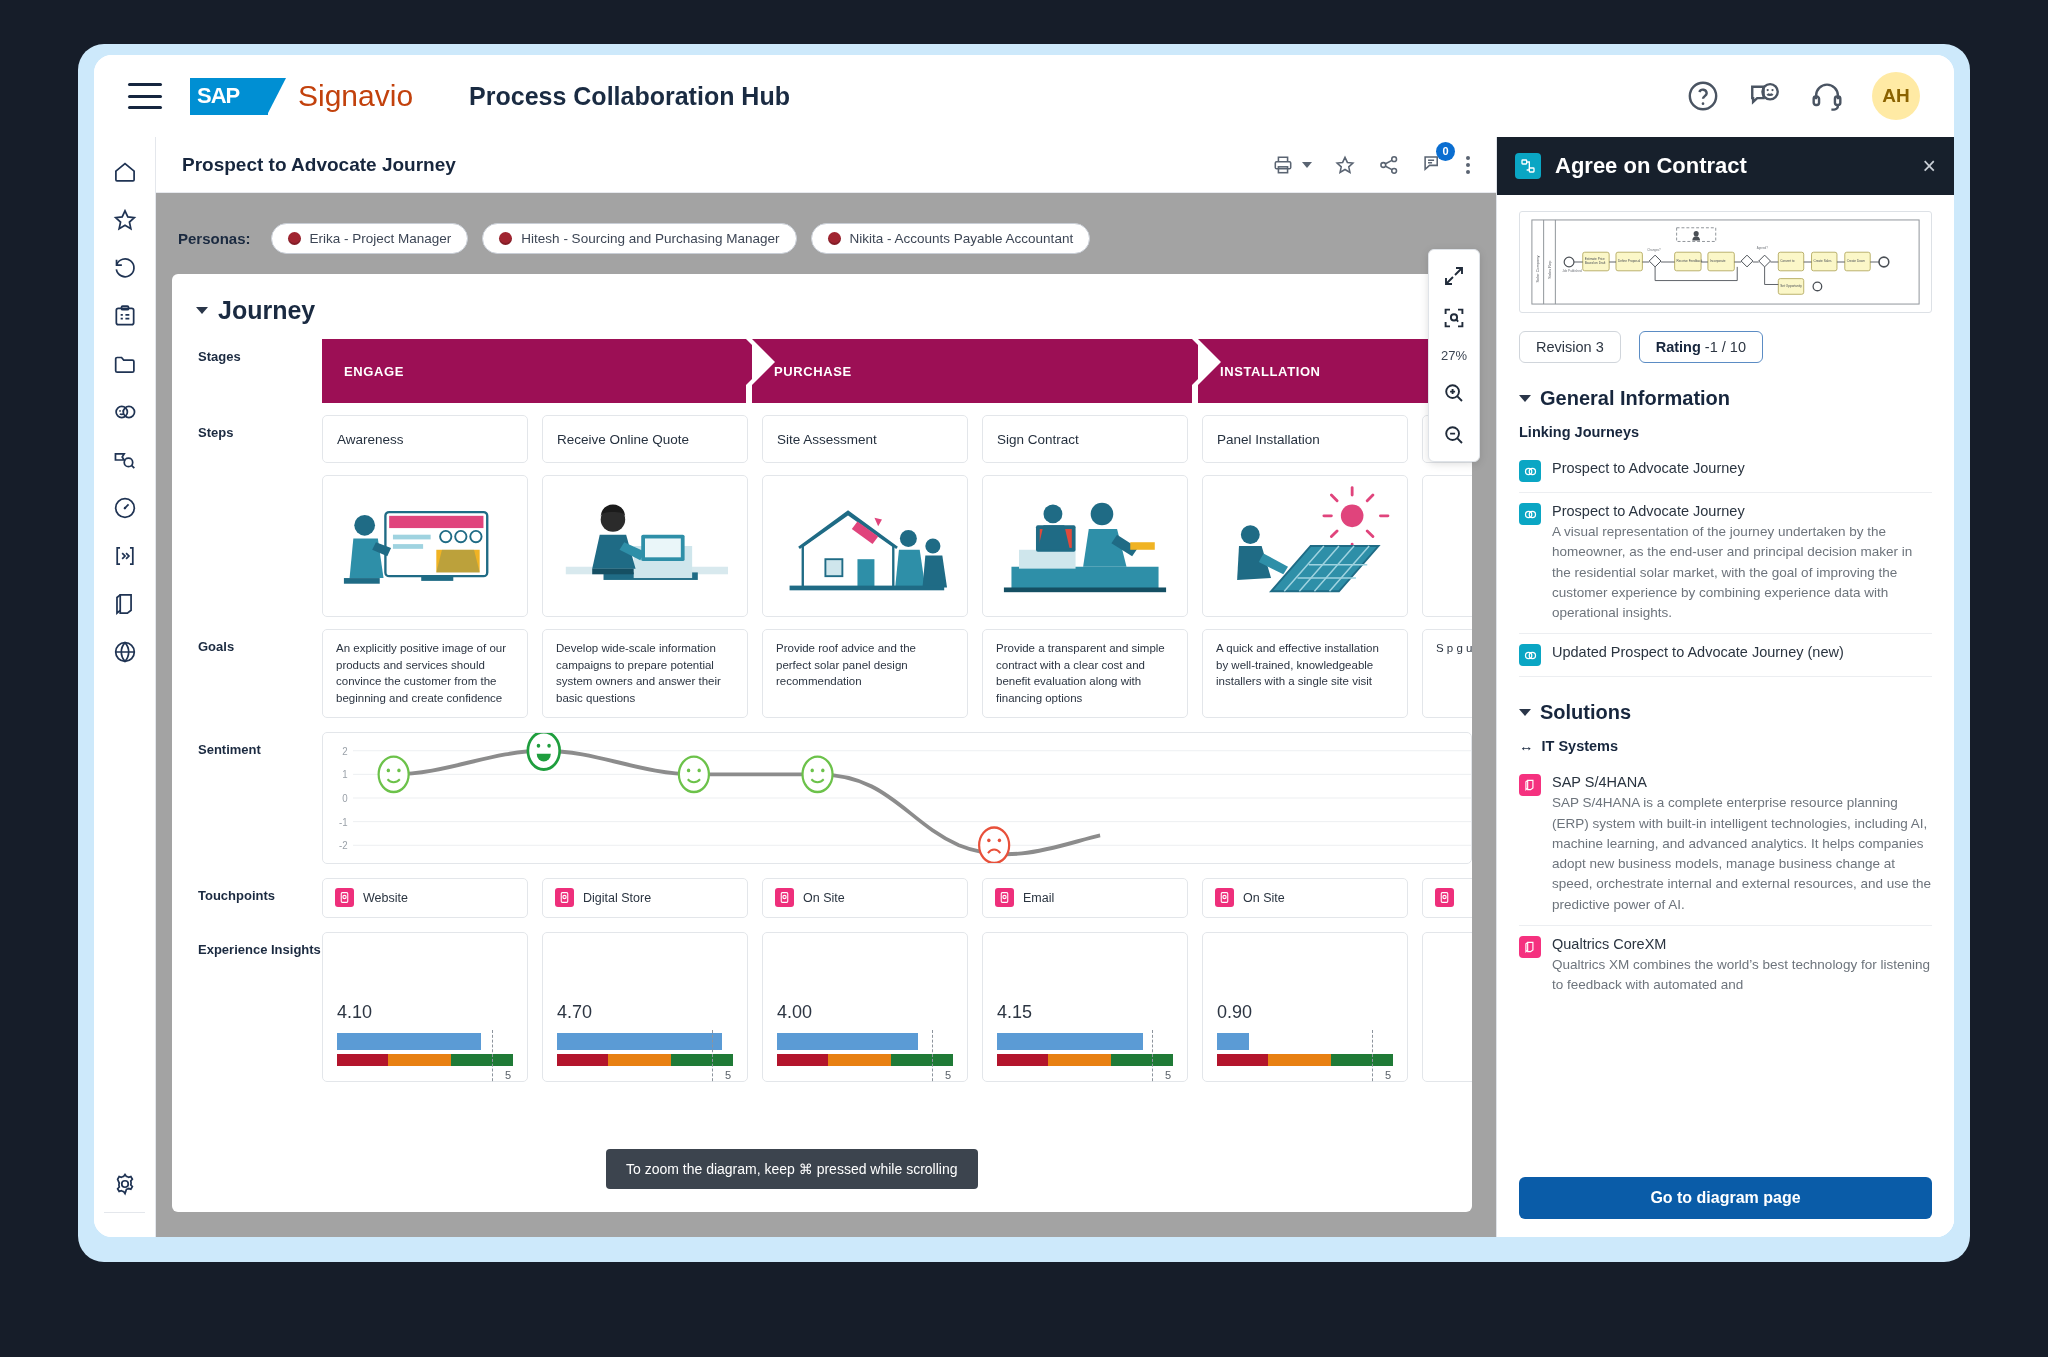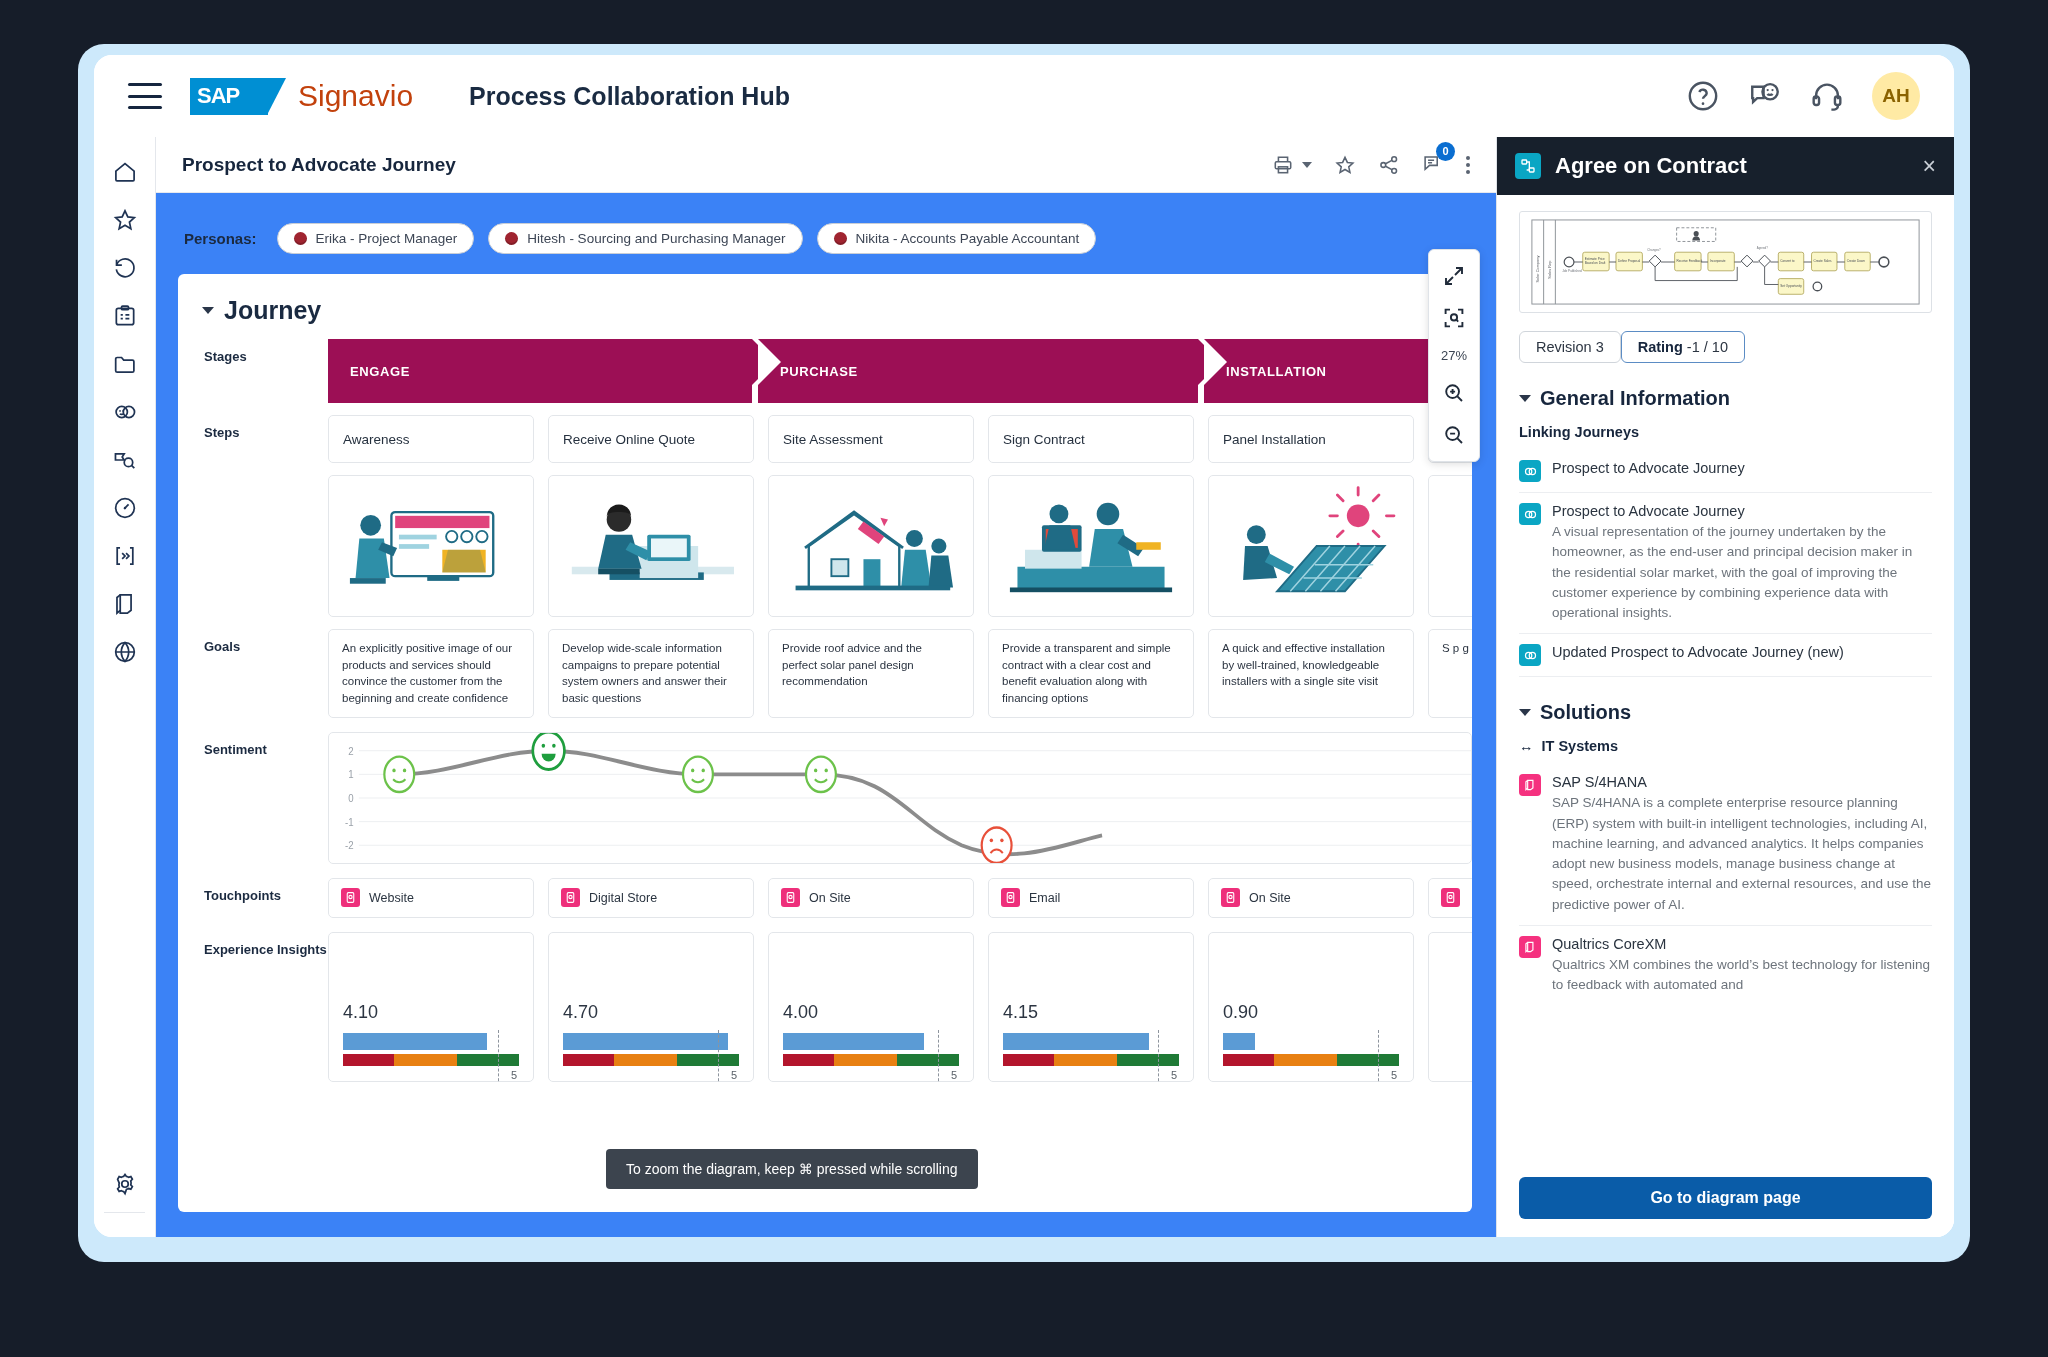--- a/index.html
+++ b/index.html
@@ -63,22 +63,22 @@
   .caret-mini{ width:0;height:0;border-left:5px solid transparent;
                border-right:5px solid transparent;border-top:6px solid #5a6472;
                margin-left:-14px; cursor:pointer;}
   .badge { position:absolute; top:-10px; right:-11px; min-width:19px; height:19px;
            background:#0a6ed1; color:#fff; border-radius:10px; font-size:11px;
            display:flex;align-items:center;justify-content:center; padding:0 4px;
            font-weight:bold;}
   .kebab { display:flex;flex-direction:column;gap:3px; cursor:pointer;}
   .kebab i{ width:4px;height:4px;border-radius:50%;background:#5a6472;display:block;}
 
-  .canvas { flex:1; background:#3b82f6; overflow:hidden; position:relative;
-            padding:18px 24px 0 22px;}
+  .canvas { flex:1; background:#a3a3a3; overflow:hidden; position:relative;
+            padding:18px 24px 0 16px;}
   .personas-row { display:flex; align-items:center; gap:14px; padding:12px 0 20px 6px;}
   .personas-label{ font-size:15px; font-weight:bold; color:#1b2a40; margin-right:6px;}
   .chip { border:1px solid #c9ced6; border-radius:18px; background:#fff;
           padding:7px 16px; display:flex; align-items:center; gap:9px;
           font-size:13.5px; color:#3d4655; cursor:pointer;}
   .chip .dot { width:13px;height:13px;border-radius:50%;background:#a02430;
                box-shadow:inset 0 -2px 0 rgba(0,0,0,.18);}
 
   .journey-card { background:#fff; border-radius:6px; padding:18px 0 0 0;
                   height:calc(100% - 88px); overflow:hidden; position:relative;}
@@ -158,21 +158,21 @@
   .rp-head { height:58px; flex:0 0 58px; background:#17202c; display:flex;
              align-items:center; padding:0 18px; gap:14px;}
   .rp-ico { width:26px;height:26px;border-radius:4px;background:#0aa6c4;
             display:flex;align-items:center;justify-content:center;}
   .rp-title{ color:#fff; font-size:22px; font-weight:bold;}
   .rp-close{ margin-left:auto; color:#c9cfd6; font-size:23px; cursor:pointer;
              line-height:1;}
   .rp-scroll{ flex:1; overflow:hidden; padding:16px 22px 0 22px;}
   .thumb { border:1px solid #dde1e6; border-radius:3px; height:102px;
            padding:6px; background:#fff;}
-  .chips2 { display:flex; gap:0; margin-top:18px;}
+  .chips2 { display:flex; gap:18px; margin-top:18px;}
   .rchip { border:1px solid #d0d5db; border-radius:6px; padding:7px 16px;
            font-size:14.5px; color:#2c3542; cursor:pointer;}
   .rchip.active{ border-color:#5b8cc4;}
   .rchip b{ color:#17263d;}
   .sec-head { display:flex; align-items:center; gap:9px; margin:24px 0 14px 0;}
   .sec-title{ font-size:20px; font-weight:bold; color:#17263d;}
   .sub-head{ font-size:14.5px; font-weight:bold; color:#17263d; margin-bottom:10px;}
   .sub-head.arrow::before{ content:"↔"; margin-right:8px;}
   .item { display:flex; gap:11px; padding:10px 0; border-bottom:1px solid #eceef1;}
   .item:last-child{ border-bottom:none;}

